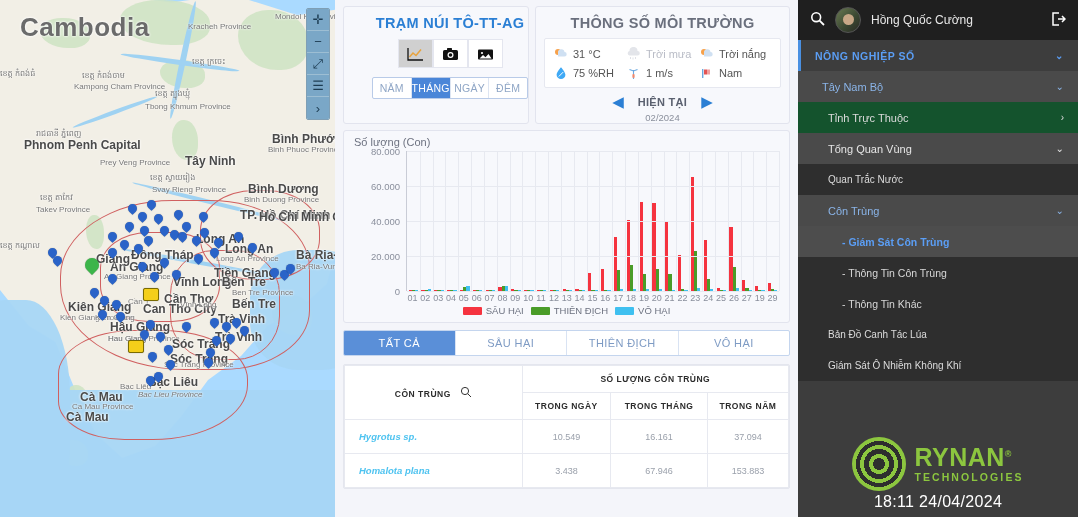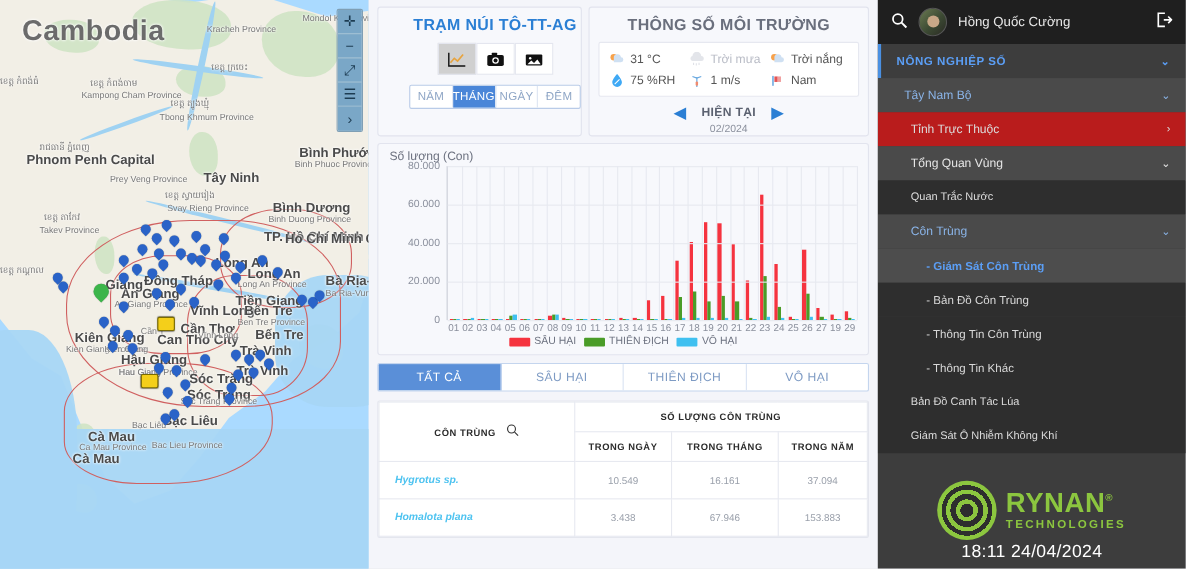--- a/index.html
+++ b/index.html
@@ -111,21 +111,21 @@
   .sb-search { color:#fff; font-size:14px; cursor:pointer; }
   .avatar { width:26px; height:26px; border-radius:50%; background:linear-gradient(135deg,#6b7a52,#3c4a33 55%,#2a2a24); border:1px solid #555; position:relative; overflow:hidden; }
   .avatar:after { content:""; position:absolute; left:7px; top:6px; width:11px; height:11px; border-radius:50%; background:#c8a887; }
   .sb-user { color:#e8e8e8; font-size:12px; flex:1; }
   .sb-logout { color:#fff; font-size:15px; cursor:pointer; }
 
   .mi { display:flex; align-items:center; justify-content:space-between; padding:0 14px; cursor:pointer; position:relative; font-size:11px; }
   .mi .chev { font-size:10px; }
   .mi-l0 { height:31px; background:#3d3d3d; color:#5b9ef5; font-weight:bold; letter-spacing:.5px; font-size:10.5px; border-left:3px solid #4a90e2; padding-left:14px; }
   .mi-l1 { height:31px; background:#4a4a4a; color:#8ab4e8; padding-left:24px; }
-  .mi-l2 { height:31px; background:#b91c1c; color:#dcdcdc; padding-left:30px; }
+  .mi-l2 { height:31px; background:#14532d; color:#dcdcdc; padding-left:30px; }
   .mi-l2b { height:31px; background:#4a4a4a; color:#e6e6e6; padding-left:30px; }
   .mi-l3c { height:31px; background:#4a4a4a; color:#8ab4e8; padding-left:30px; }
   .mi-l4 { height:31px; background:#4d4d4d; color:#5b9ef5; padding-left:44px; font-weight:bold; font-size:10.5px; }
   .mi-sub { height:31px; background:#2e2e2e; color:#d8d8d8; padding-left:44px; font-size:10.5px; }
   .mi-plain { height:31px; background:#2e2e2e; color:#dcdcdc; padding-left:30px; font-size:10px; }
 
   .brand { position:absolute; left:0; right:0; bottom:6px; text-align:center; }
   .brand-row { display:flex; align-items:center; justify-content:center; gap:8px; }
   .spiral { width:54px; height:54px; border-radius:50%; background:
       radial-gradient(circle at 50% 50%, #2e2e2e 0 6px, #8cc63f 6px 10px, #2e2e2e 10px 15px, #8cc63f 15px 19px, #2e2e2e 19px 23px, #8cc63f 23px 27px); }
@@ -199,40 +199,40 @@
       <div class="map-label sm" style="left: 216px; top: 254px;">Long An Province</div>
       <div class="map-label mid" style="left: 131px; top: 248px;">Đồng Tháp</div>
       <div class="map-label mid" style="left: 110px; top: 260px;">An Giang</div>
       <div class="map-label sm" style="left: 104px; top: 272px;">An Giang Province</div>
       <div class="map-label mid" style="left: 96px; top: 252px;">Giang</div>
       <div class="map-label mid" style="left: 214px; top: 266px;">Tiền Giang</div>
       <div class="map-label mid" style="left: 296px; top: 248px;">Bà Rịa-V</div>
       <div class="map-label sm" style="left: 296px; top: 262px;">Ba Ria-Vung</div>
       <div class="map-label mid" style="left: 173px; top: 275px;">Vĩnh Long</div>
       <div class="map-label mid" style="left: 222px; top: 275px;">Bến Tre</div>
-      <div class="map-label sm" style="left: 216px; top: 288px; text-align: right;">Ben Tre Province</div>
+      <div class="map-label sm" style="left: 232px; top: 288px; text-align: right;">Ben Tre Province</div>
       <div class="map-label mid" style="left: 164px; top: 292px;">Cần Thơ</div>
       <div class="map-label sm" style="left: 128px; top: 297px;">Cần T</div>
       <div class="map-label mid" style="left: 143px; top: 302px;">Can Tho City</div>
       <div class="map-label sm" style="left: 180px; top: 300px;">Vĩnh Long</div>
       <div class="map-label mid" style="left: 68px; top: 300px;">Kiên Giang</div>
       <div class="map-label sm" style="left: 60px; top: 313px;">Kien Giang Province</div>
       <div class="map-label sm" style="left: 95px; top: 313px;">Kiên Giang</div>
       <div class="map-label mid" style="left: 232px; top: 297px;">Bến Tre</div>
       <div class="map-label mid" style="left: 218px; top: 312px;">Trà Vinh</div>
       <div class="map-label mid" style="left: 110px; top: 320px;">Hậu Giang</div>
       <div class="map-label sm" style="left: 108px; top: 334px;">Hau Giang</div>
       <div class="map-label sm" style="left: 108px; top: 334px;">Hau Giang Province</div>
       <div class="map-label mid" style="left: 215px; top: 330px;">Trà Vinh</div>
       <div class="map-label mid" style="left: 172px; top: 337px;">Sóc Trăng</div>
       <div class="map-label mid" style="left: 170px; top: 352px;">Sóc Trăng</div>
       <div class="map-label sm" style="left: 164px; top: 360px;">Soc Trang Province</div>
       <div class="map-label mid" style="left: 148px; top: 375px;">Bạc Liêu</div>
       <div class="map-label sm" style="left: 120px; top: 382px;">Bạc Liêu</div>
-      <div class="map-label sm" style="left: 138px; top: 400px;">Bac Lieu Province</div>
+      <div class="map-label sm" style="left: 138px; top: 390px; font-style: italic;">Bac Lieu Province</div>
       <div class="map-label mid" style="left: 80px; top: 390px;">Cà Mau</div>
       <div class="map-label sm" style="left: 72px; top: 402px;">Ca Mau Province</div>
       <div class="map-label mid" style="left: 66px; top: 410px;">Cà Mau</div>
       <div class="pin" style="left:128px;top:204px;"></div>
     <div class="pin" style="left:138px;top:212px;"></div>
     <div class="pin" style="left:147px;top:200px;"></div>
     <div class="pin" style="left:154px;top:214px;"></div>
     <div class="pin" style="left:140px;top:226px;"></div>
     <div class="pin" style="left:125px;top:222px;"></div>
     <div class="pin" style="left:160px;top:226px;"></div>
@@ -735,23 +735,20 @@
           <span>Quan Trắc Nước</span>
         </div>
         <div class="mi mi-l3c">
           <span>Côn Trùng</span>
           <span class="chev">⌄</span>
         </div>
         <div class="mi mi-l4">
           <span>- Giám Sát Côn Trùng</span>
         </div>
         <div class="mi mi-sub">
-          <span>- Bản Đồ Côn Trùng</span>
-        </div>
-        <div class="mi mi-sub">
           <span>- Thông Tin Côn Trùng</span>
         </div>
         <div class="mi mi-sub">
           <span>- Thông Tin Khác</span>
         </div>
         <div class="mi mi-plain">
           <span>Bản Đồ Canh Tác Lúa</span>
         </div>
         <div class="mi mi-plain">
           <span>Giám Sát Ô Nhiễm Không Khí</span>

